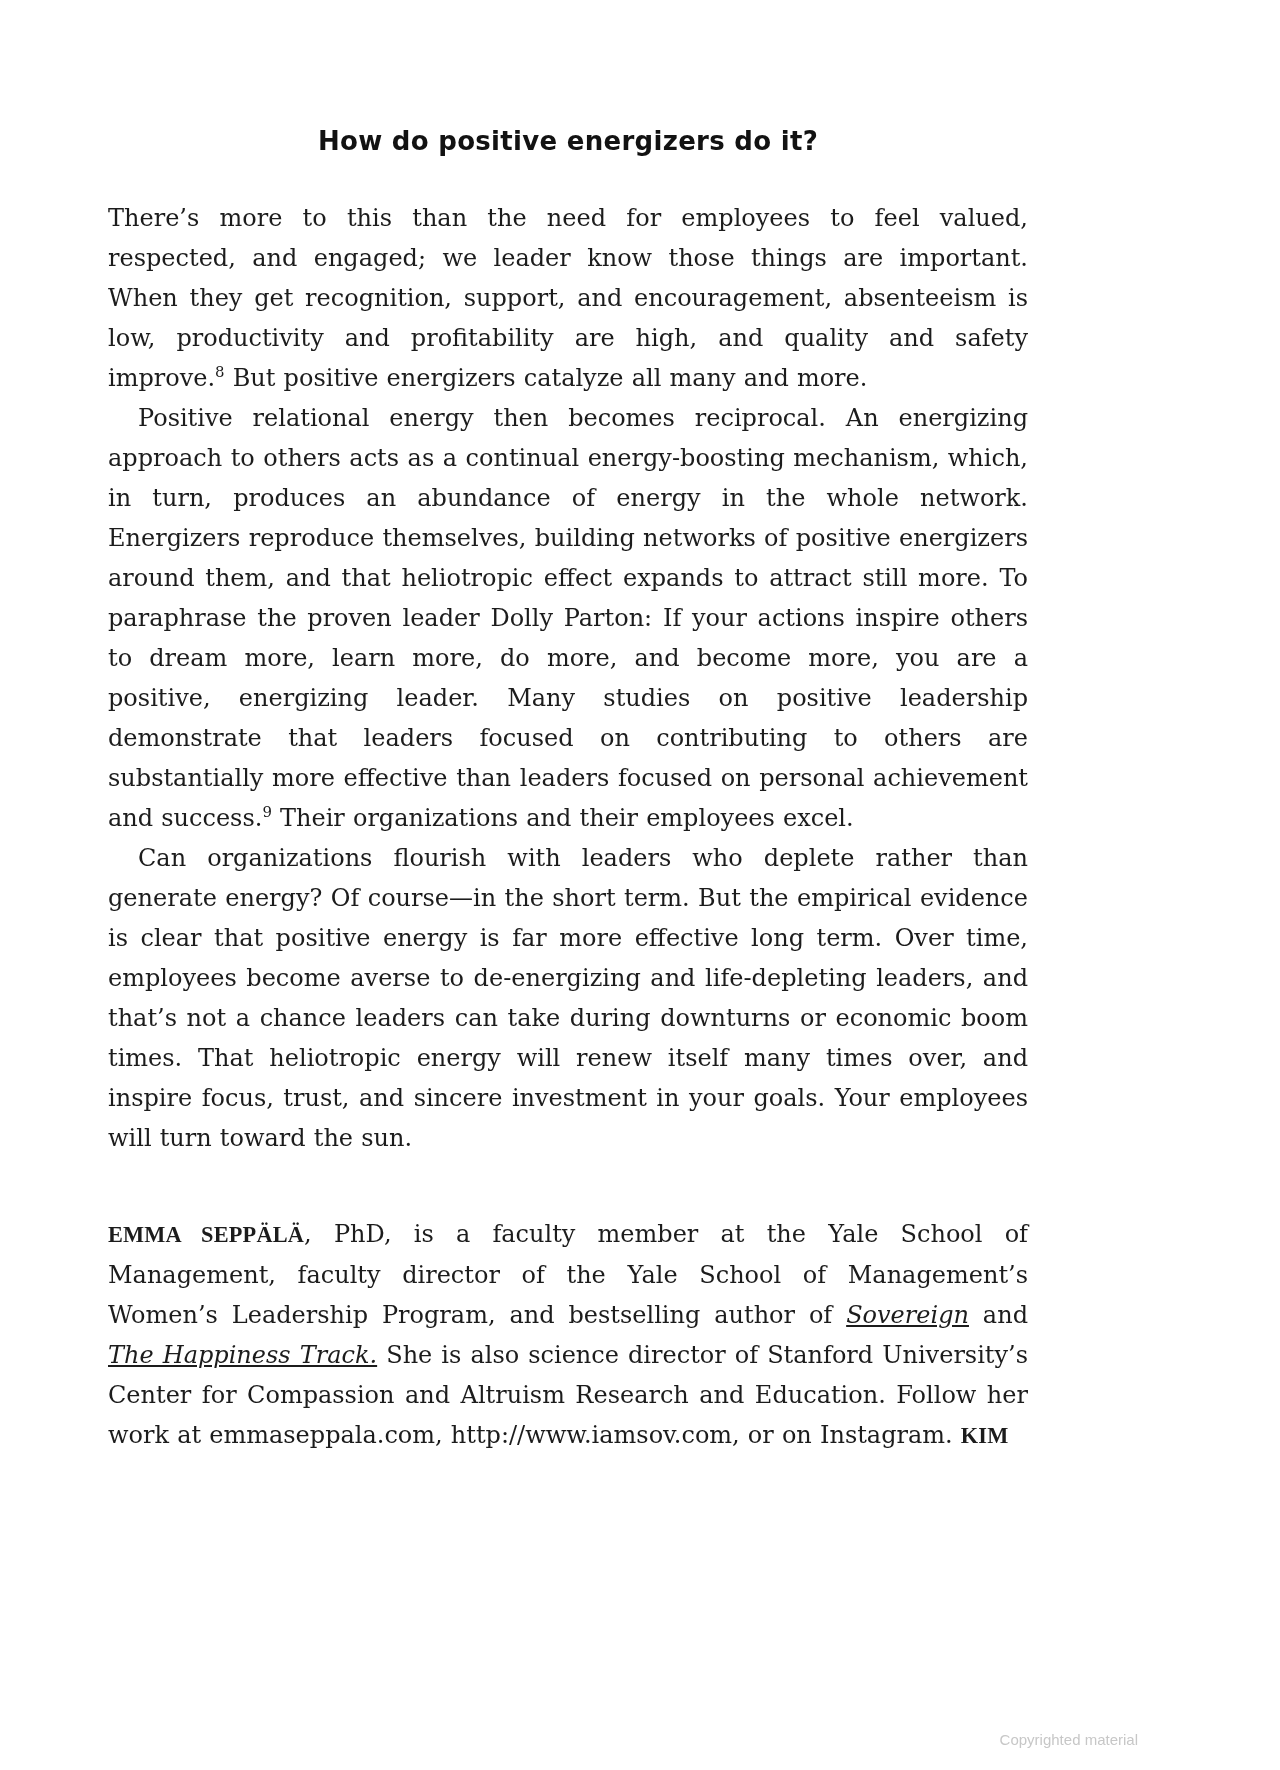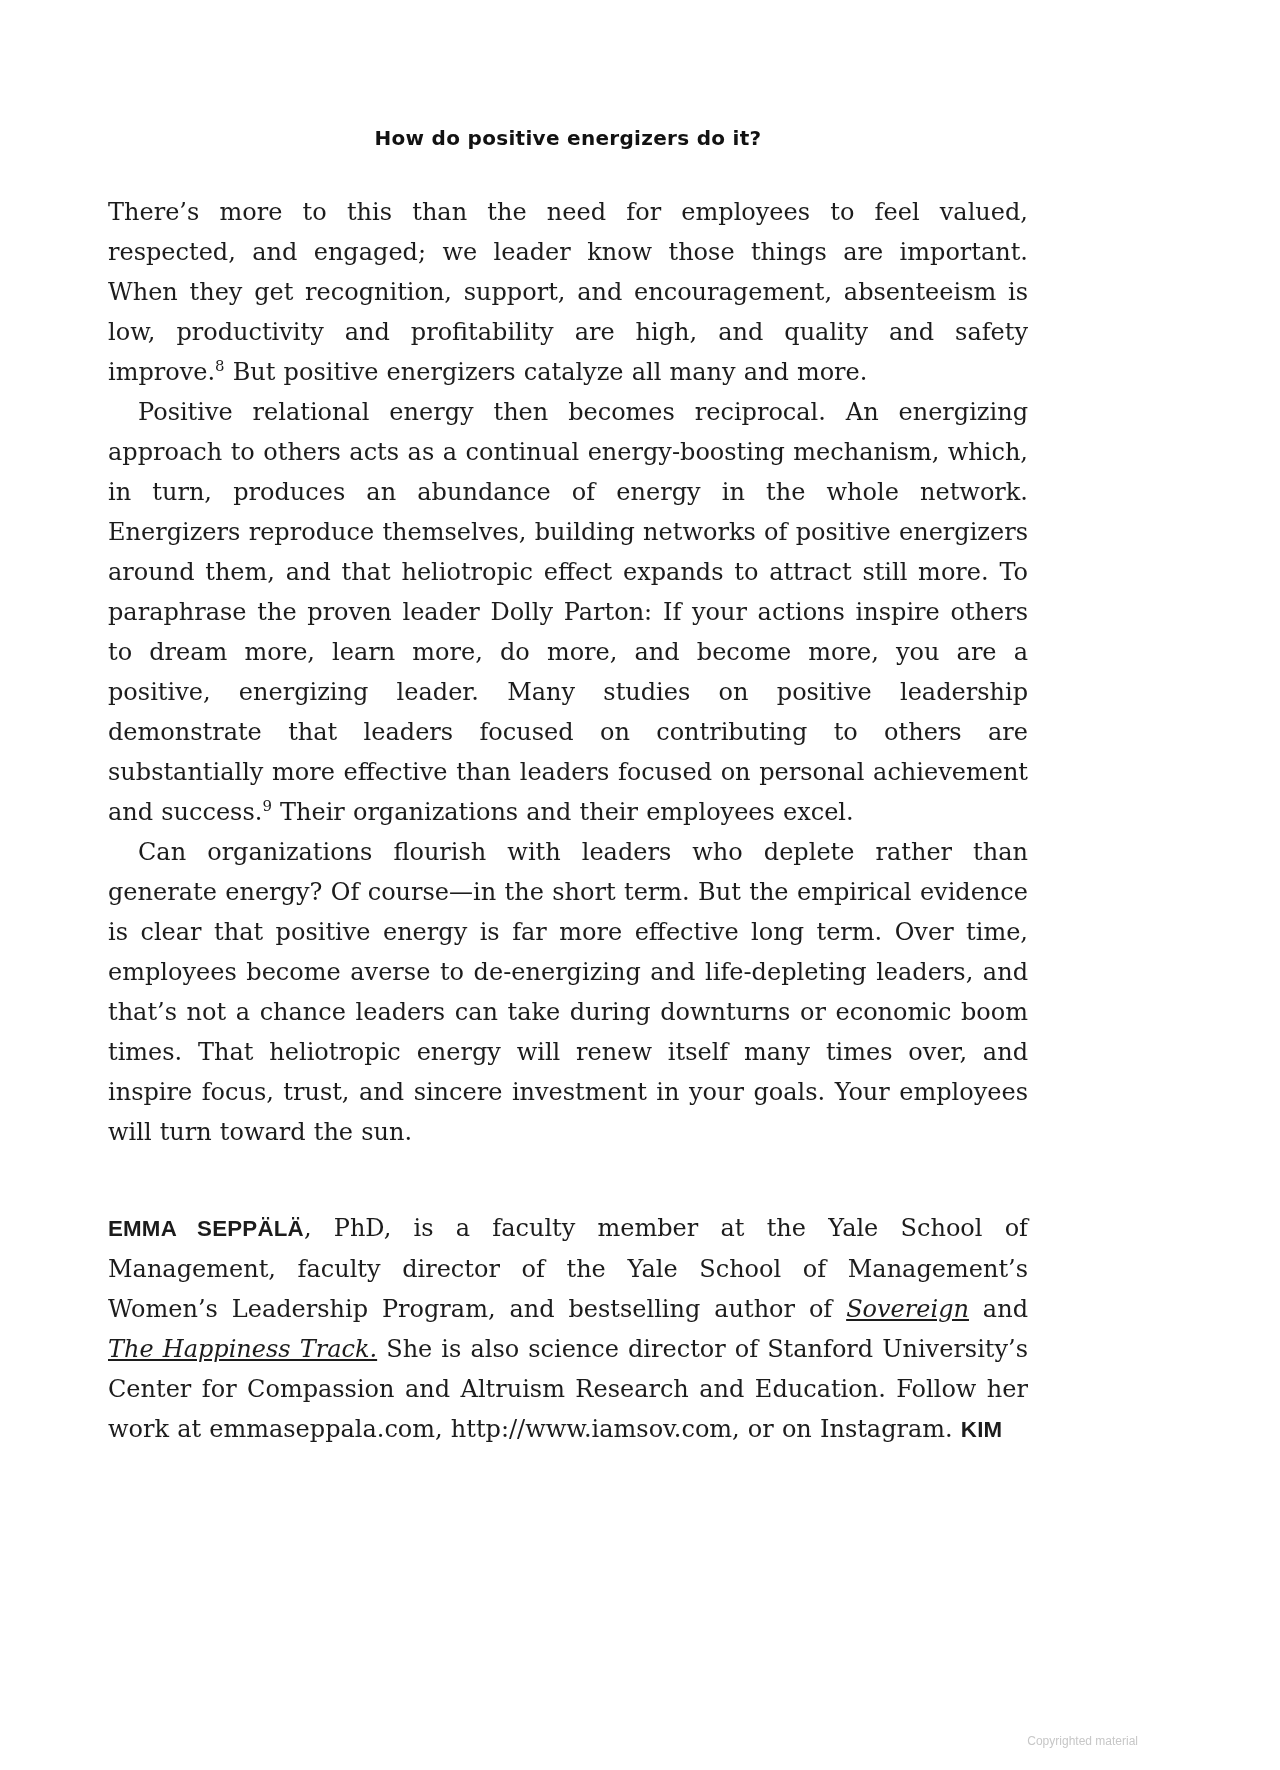--- a/index.html
+++ b/index.html
@@ -17,21 +17,21 @@
   }
   .page {
     position: absolute;
     left: 108px;
     top: 126px;
     width: 920px;
   }
   .heading {
     font-family: "DejaVu Sans", "Liberation Sans", sans-serif;
     font-weight: bold;
-    font-size: 20px;
+    font-size: 26px;
     letter-spacing: 0.3px;
     text-align: center;
     color: #121212;
     margin: 0 0 42px 0;
   }
   .body-par {
     font-size: 24px;
     line-height: 40px;
     text-align: justify;
     margin: 0;
@@ -43,34 +43,34 @@
   sup {
     font-size: 0.62em;
     line-height: 0;
     vertical-align: super;
   }
   .italic {
     font-style: italic;
     text-decoration: underline;
   }
   .sansbold {
-    font-family: Liberation Sans, sans-serif;
+    font-family: Liberation Serif, serif;
     font-weight: bold;
     font-size: 0.93em;
     letter-spacing: 0.2px;
   }
   .bio-par {
     margin-top: 56px;
   }
   .footer-note {
     position: absolute;
     right: 142px;
     bottom: 22px;
     font-family: "Liberation Sans", "DejaVu Sans", sans-serif;
-    font-size: 12px;
+    font-size: 15px;
     color: #c7c7c7;
   }
 </style>
 </head>
 <body>
 
 <div class="page">
   <h1 class="heading">How do positive energizers do it?</h1>
 
   <div>

